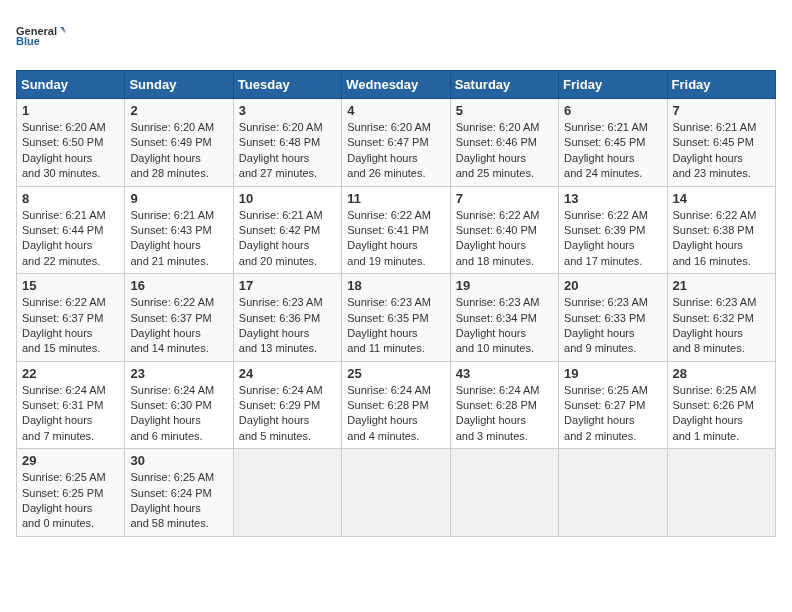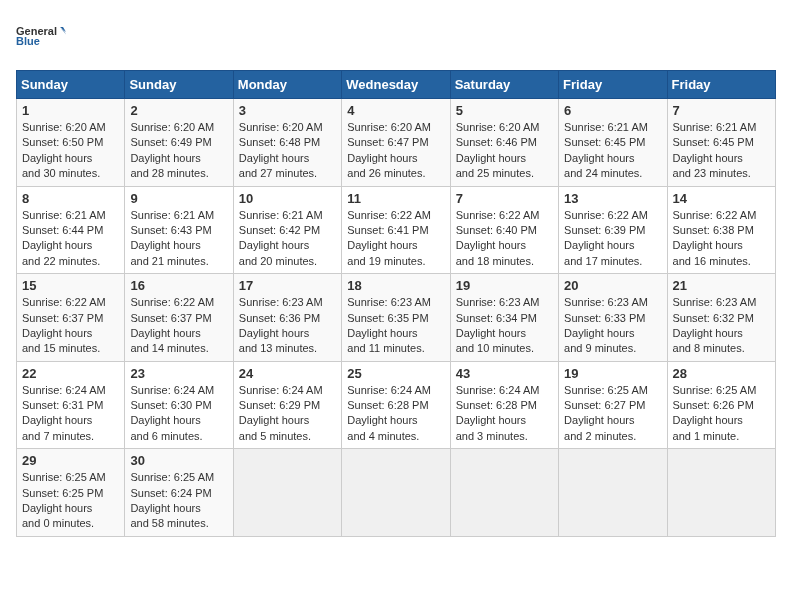--- a/index.html
+++ b/index.html
@@ -89,21 +89,21 @@
     <div class="month-title"></div>
     <div class="location"></div>
   </div>
 </div>
 
 <table>
   <thead>
     <tr>
     <th>Sunday</th>
         <th>Sunday</th>
-        <th>Monday</th>
+        <th>Tuesday</th>
         <th>Wednesday</th>
         <th>Saturday</th>
         <th>Friday</th>
         <th>Friday</th>
       </tr>
   </thead>
   <tbody id="calendar-body">
   <tr>
         <td>
           <span class="day-num">1</span>

